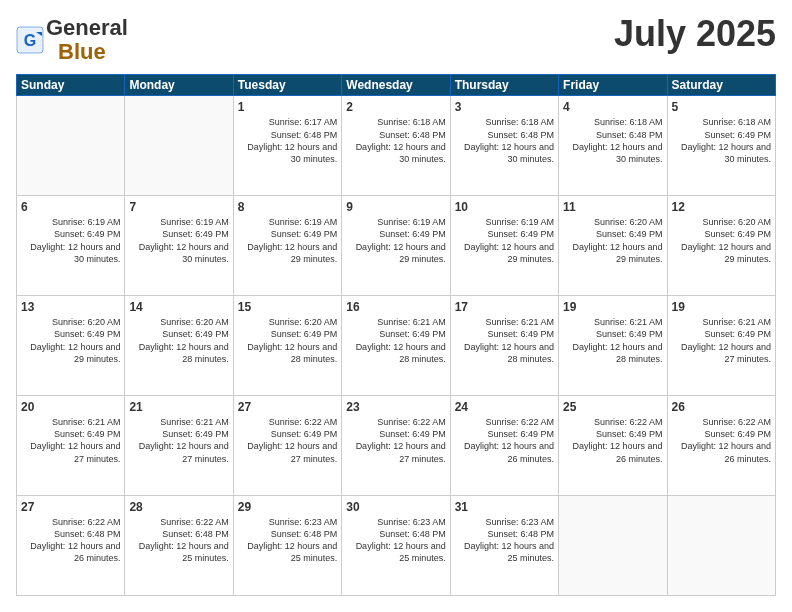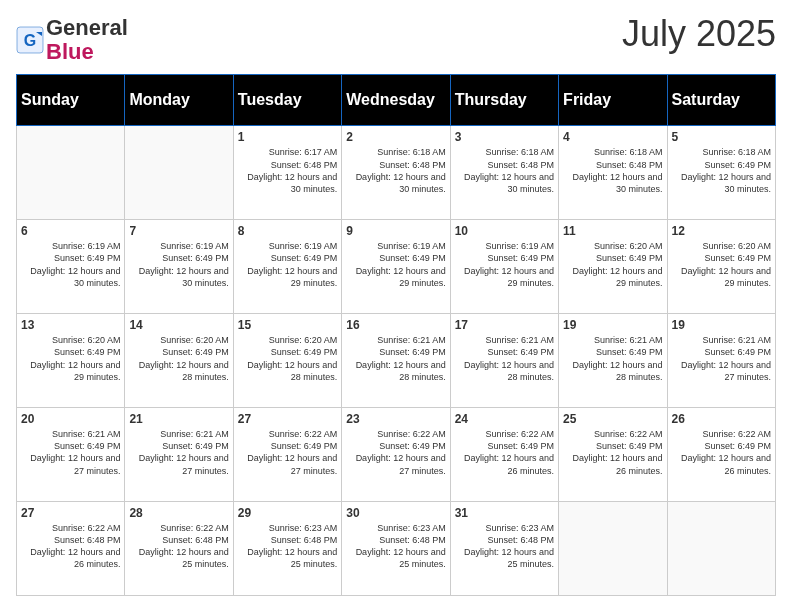--- a/index.html
+++ b/index.html
@@ -26,52 +26,52 @@
     .logo {
       display: flex;
       align-items: center;
     }
     .logo-text {
       font-size: 22px;
       font-weight: bold;
       color: #333;
       line-height: 1.1;
     }
-    .logo-text .blue { color: #be185d; }
+    .logo-text .blue { color: #a16207; margin-left: 12px; }
     .logo-icon {
       width: 28px;
       height: 28px;
       margin-right: 2px;
     }
     .title-block {
       text-align: right;
     }
     .month-title {
       font-size: 36px;
-      font-weight: normal;
+      font-weight: bold;
       color: #333;
       line-height: 1;
     }
     .subtitle {
       font-size: 14px;
       color: #555;
     }
     .calendar {
       flex: 1;
       border: 1px solid #ccc;
       border-collapse: collapse;
       width: 100%;
       table-layout: fixed;
     }
     .calendar th {
-      background-color: #000000;
+      background-color: #0c4a6e;
       color: #fff;
-      font-size: 16px;
+      font-size: 12px;
       font-weight: bold;
-      padding: 16px 4px;
+      padding: 3px 4px;
       text-align: left;
       border: 1px solid #1565c0;
     }
     .calendar td {
       border: 1px solid #ccc;
       vertical-align: top;
       padding: 4px;
       font-size: 9.5px;
       color: #333;
       height: 88px;

